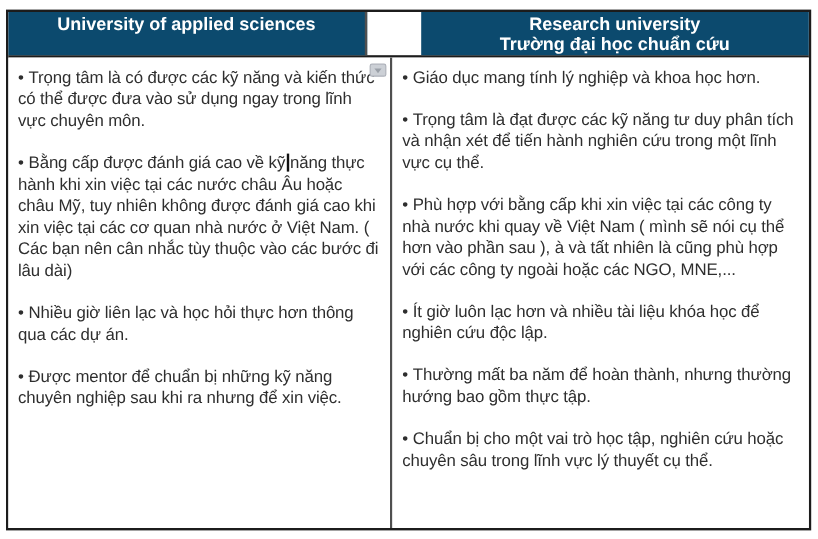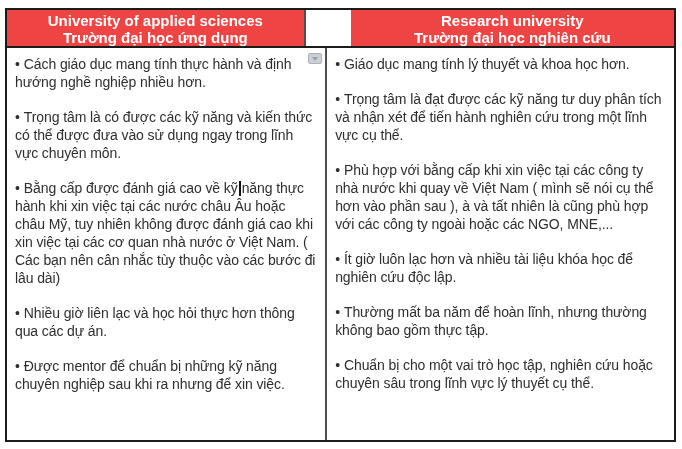--- a/index.html
+++ b/index.html
@@ -22,21 +22,21 @@
     background: #ffffff;
     display: flex;
     flex-direction: column;
   }
   .header-row {
     display: flex;
     flex: 0 0 38px;
     border-bottom: 2px solid #1c1c1c;
   }
   .th {
-    background: #ef4444;
+    background: #0c4a6e;
     color: #ffffff;
     font-weight: bold;
     font-size: 15px;
     line-height: 17px;
     text-align: center;
     padding-top: 2px;
   }
   .th.left-col { width: 48%; border-right: 2px solid #4f4f4f; }
   .th.right-col { width: 52%; margin-left: 45px; }
   .body-row { display: flex; flex: 1 1 auto; }
@@ -85,55 +85,53 @@
 </style>
 </head>
 <body>
 
 <div class="canvas">
   <div class="doc-table">
 
     <div class="header-row">
       <div class="th left-col">
         <div>University of applied sciences</div>
-        <div>Trường đại học ứng dụng</div>
       </div>
       <div class="th right-col">
         <div>Research university</div>
-        <div>Trường đại học nghiên cứu</div>
+        <div>Trường đại học chuẩn cứu</div>
       </div>
     </div>
 
     <div class="body-row">
 
       <div class="td left-col">
         <span class="suggestion-marker"></span>
 
-        <p class="bullet"><span class="b-glyph">•</span><span>Cách giáo dục mang tính thực hành và định hướng nghề nghiệp nhiều hơn.</span></p>
 
         <p class="bullet"><span class="b-glyph">•</span><span>Trọng tâm là có được các kỹ năng và kiến thức có thể được đưa vào sử dụng ngay trong lĩnh vực chuyên môn.</span></p>
 
         <p class="bullet"><span class="b-glyph">•</span><span>Bằng cấp được đánh giá cao về kỹ</span><span class="caret"></span><span>năng thực hành khi xin việc tại các nước châu Âu hoặc châu Mỹ, tuy nhiên không được đánh giá cao khi xin việc tại các cơ quan nhà nước ở Việt Nam. ( Các bạn nên cân nhắc tùy thuộc vào các bước đi lâu dài)</span></p>
 
         <p class="bullet"><span class="b-glyph">•</span><span>Nhiều giờ liên lạc và học hỏi thực hơn thông qua các dự án.</span></p>
 
 
         <p class="bullet"><span class="b-glyph">•</span><span>Được mentor để chuẩn bị những kỹ năng chuyên nghiệp sau khi ra nhưng để xin việc.</span></p>
       </div>
 
       <div class="td right-col">
 
-        <p class="bullet"><span class="b-glyph">•</span><span>Giáo dục mang tính lý thuyết và khoa học hơn.</span></p>
+        <p class="bullet"><span class="b-glyph">•</span><span>Giáo dục mang tính lý nghiệp và khoa học hơn.</span></p>
 
         <p class="bullet"><span class="b-glyph">•</span><span>Trọng tâm là đạt được các kỹ năng tư duy phân tích và nhận xét để tiến hành nghiên cứu trong một lĩnh vực cụ thể.</span></p>
 
         <p class="bullet"><span class="b-glyph">•</span><span>Phù hợp với bằng cấp khi xin việc tại các công ty nhà nước khi quay về Việt Nam ( mình sẽ nói cụ thể hơn vào phần sau ), à và tất nhiên là cũng phù hợp với các công ty ngoài hoặc các NGO, MNE,...</span></p>
 
         <p class="bullet"><span class="b-glyph">•</span><span>Ít giờ luôn lạc hơn và nhiều tài liệu khóa học để nghiên cứu độc lập.</span></p>
 
-        <p class="bullet"><span class="b-glyph">•</span><span>Thường mất ba năm để hoàn lĩnh, nhưng thường không bao gồm thực tập.</span></p>
+        <p class="bullet"><span class="b-glyph">•</span><span>Thường mất ba năm để hoàn thành, nhưng thường hướng bao gồm thực tập.</span></p>
 
         <p class="bullet"><span class="b-glyph">•</span><span>Chuẩn bị cho một vai trò học tập, nghiên cứu hoặc chuyên sâu trong lĩnh vực lý thuyết cụ thể.</span></p>
       </div>
 
     </div>
   </div>
 </div>
 
 </body></html>

